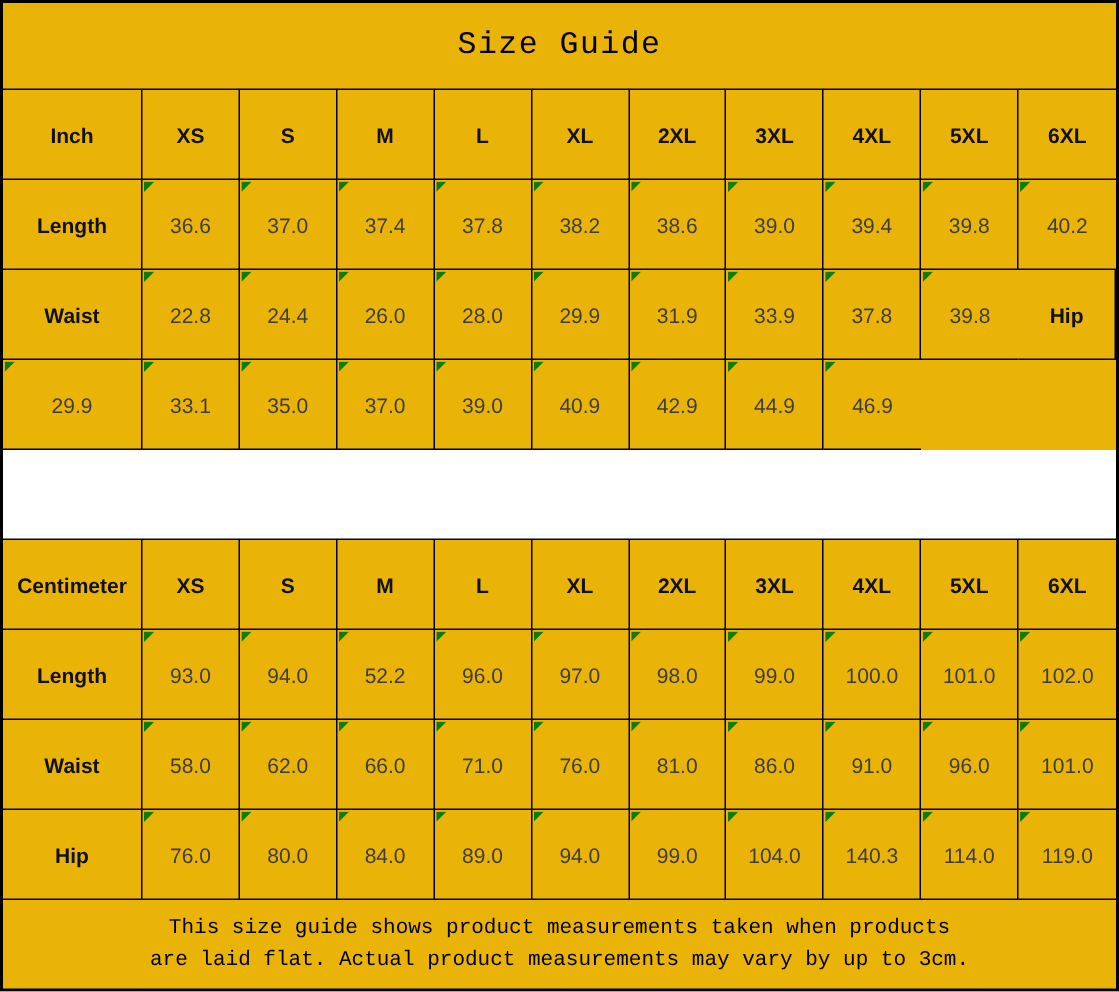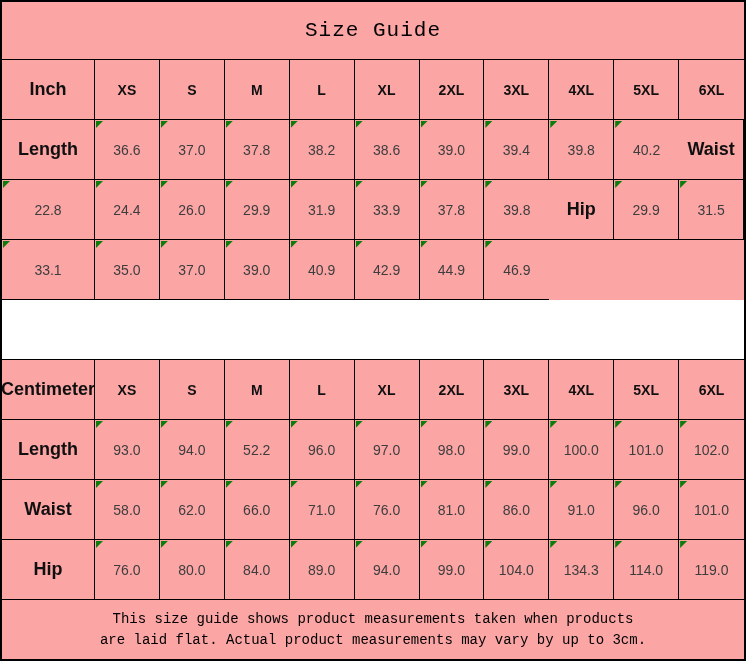--- a/index.html
+++ b/index.html
@@ -2,21 +2,21 @@
 <html style="--marker: #0b7d0b;"><head>
 <meta charset="utf-8">
 <style>
   html, body { margin: 0; padding: 0; background: #ffffff; }
   .sheet {
     position: relative;
     width: 746px;
     height: 661px;
     box-sizing: border-box;
     border: 2px solid #000;
-    background: #fca5a5;
+    background: #eab308;
     display: grid;
     grid-template-columns: 93px repeat(10, 1fr);
     grid-template-rows: 58px repeat(9, 60px) 1fr;
     font-family: "Liberation Sans", sans-serif;
   }
   .cell {
     box-sizing: border-box;
     border-right: 1px solid #000;
     border-bottom: 1px solid #000;
     display: flex;
@@ -28,21 +28,21 @@
   .cell.last { border-right: none; }
   .span-all { grid-column: 1 / -1; border-right: none; }
   .title-cell {
     font-family: "Liberation Mono", monospace;
     font-size: 21px;
     color: #000;
     letter-spacing: 1px;
   }
   .label-cell {
     font-weight: bold;
-    font-size: 18px;
+    font-size: 14px;
     color: #101010;
   }
   .size-cell {
     font-weight: bold;
     font-size: 14px;
     color: #101010;
   }
   .value-cell {
     font-size: 14px;
     color: #3d3d3d;
@@ -113,20 +113,24 @@
     <div class="cell value-cell">
       <span class="marker"></span>
       <span>36.6</span>
     </div>
     <div class="cell value-cell">
       <span class="marker"></span>
       <span>37.0</span>
     </div>
     <div class="cell value-cell">
       <span class="marker"></span>
+      <span>37.4</span>
+    </div>
+    <div class="cell value-cell">
+      <span class="marker"></span>
       <span>37.8</span>
     </div>
     <div class="cell value-cell">
       <span class="marker"></span>
       <span>38.2</span>
     </div>
     <div class="cell value-cell">
       <span class="marker"></span>
       <span>38.6</span>
     </div>
@@ -156,20 +160,24 @@
     <div class="cell value-cell">
       <span class="marker"></span>
       <span>24.4</span>
     </div>
     <div class="cell value-cell">
       <span class="marker"></span>
       <span>26.0</span>
     </div>
     <div class="cell value-cell">
       <span class="marker"></span>
+      <span>28.0</span>
+    </div>
+    <div class="cell value-cell">
+      <span class="marker"></span>
       <span>29.9</span>
     </div>
     <div class="cell value-cell">
       <span class="marker"></span>
       <span>31.9</span>
     </div>
     <div class="cell value-cell">
       <span class="marker"></span>
       <span>33.9</span>
     </div>
@@ -180,24 +188,20 @@
     <div class="cell value-cell last">
       <span class="marker"></span>
       <span>39.8</span>
     </div>
     <div class="cell label-cell">
       <span>Hip</span>
     </div>
     <div class="cell value-cell">
       <span class="marker"></span>
       <span>29.9</span>
-    </div>
-    <div class="cell value-cell">
-      <span class="marker"></span>
-      <span>31.5</span>
     </div>
     <div class="cell value-cell">
       <span class="marker"></span>
       <span>33.1</span>
     </div>
     <div class="cell value-cell">
       <span class="marker"></span>
       <span>35.0</span>
     </div>
     <div class="cell value-cell">
@@ -370,21 +374,21 @@
     <div class="cell value-cell">
       <span class="marker"></span>
       <span>99.0</span>
     </div>
     <div class="cell value-cell">
       <span class="marker"></span>
       <span>104.0</span>
     </div>
     <div class="cell value-cell">
       <span class="marker"></span>
-      <span>134.3</span>
+      <span>140.3</span>
     </div>
     <div class="cell value-cell">
       <span class="marker"></span>
       <span>114.0</span>
     </div>
     <div class="cell value-cell last">
       <span class="marker"></span>
       <span>119.0</span>
     </div>
     <div class="cell footer-cell span-all" id="footer-cell">

